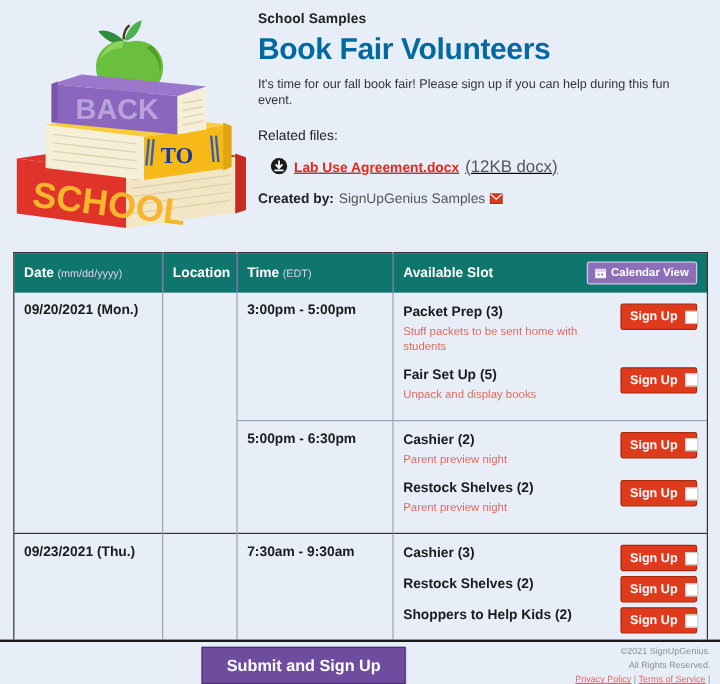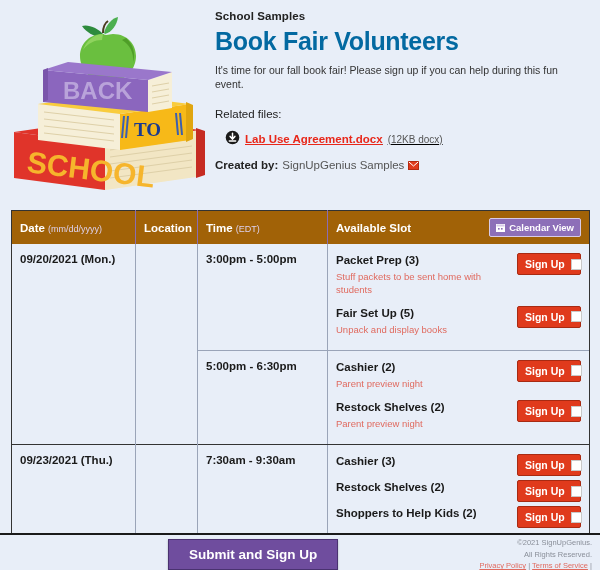--- a/index.html
+++ b/index.html
@@ -77,21 +77,21 @@
     display: inline-block;
   }
   .file-link {
     font-size: 11.5px;
     font-weight: bold;
     color: #e8271a;
     text-decoration: underline;
     cursor: pointer;
   }
   .file-size {
-    font-size: 10px;
+    font-size: 14px;
     color: #555;
   }
   .created-row {
     font-size: 11.5px;
     color: #555;
     display: flex;
     align-items: center;
     gap: 4px;
   }
   .created-row .cb-label {
@@ -112,21 +112,21 @@
     box-sizing: border-box;
     table-layout: fixed;
     font-size: 11px;
   }
   .signup-table col.c-date { width: 124px; }
   .signup-table col.c-loc  { width: 62px; }
   .signup-table col.c-time { width: 130px; }
   .signup-table col.c-slot { width: 262px; }
 
   .signup-table thead th {
-    background: #a16207;
+    background: #0f766e;
     color: #fff;
     text-align: left;
     padding: 7px 8px;
     font-size: 11.5px;
     font-weight: bold;
     border-right: 1px solid #8a6cb3;
     vertical-align: middle;
     height: 15px;
   }
   .signup-table thead th:last-child { border-right: none; }

